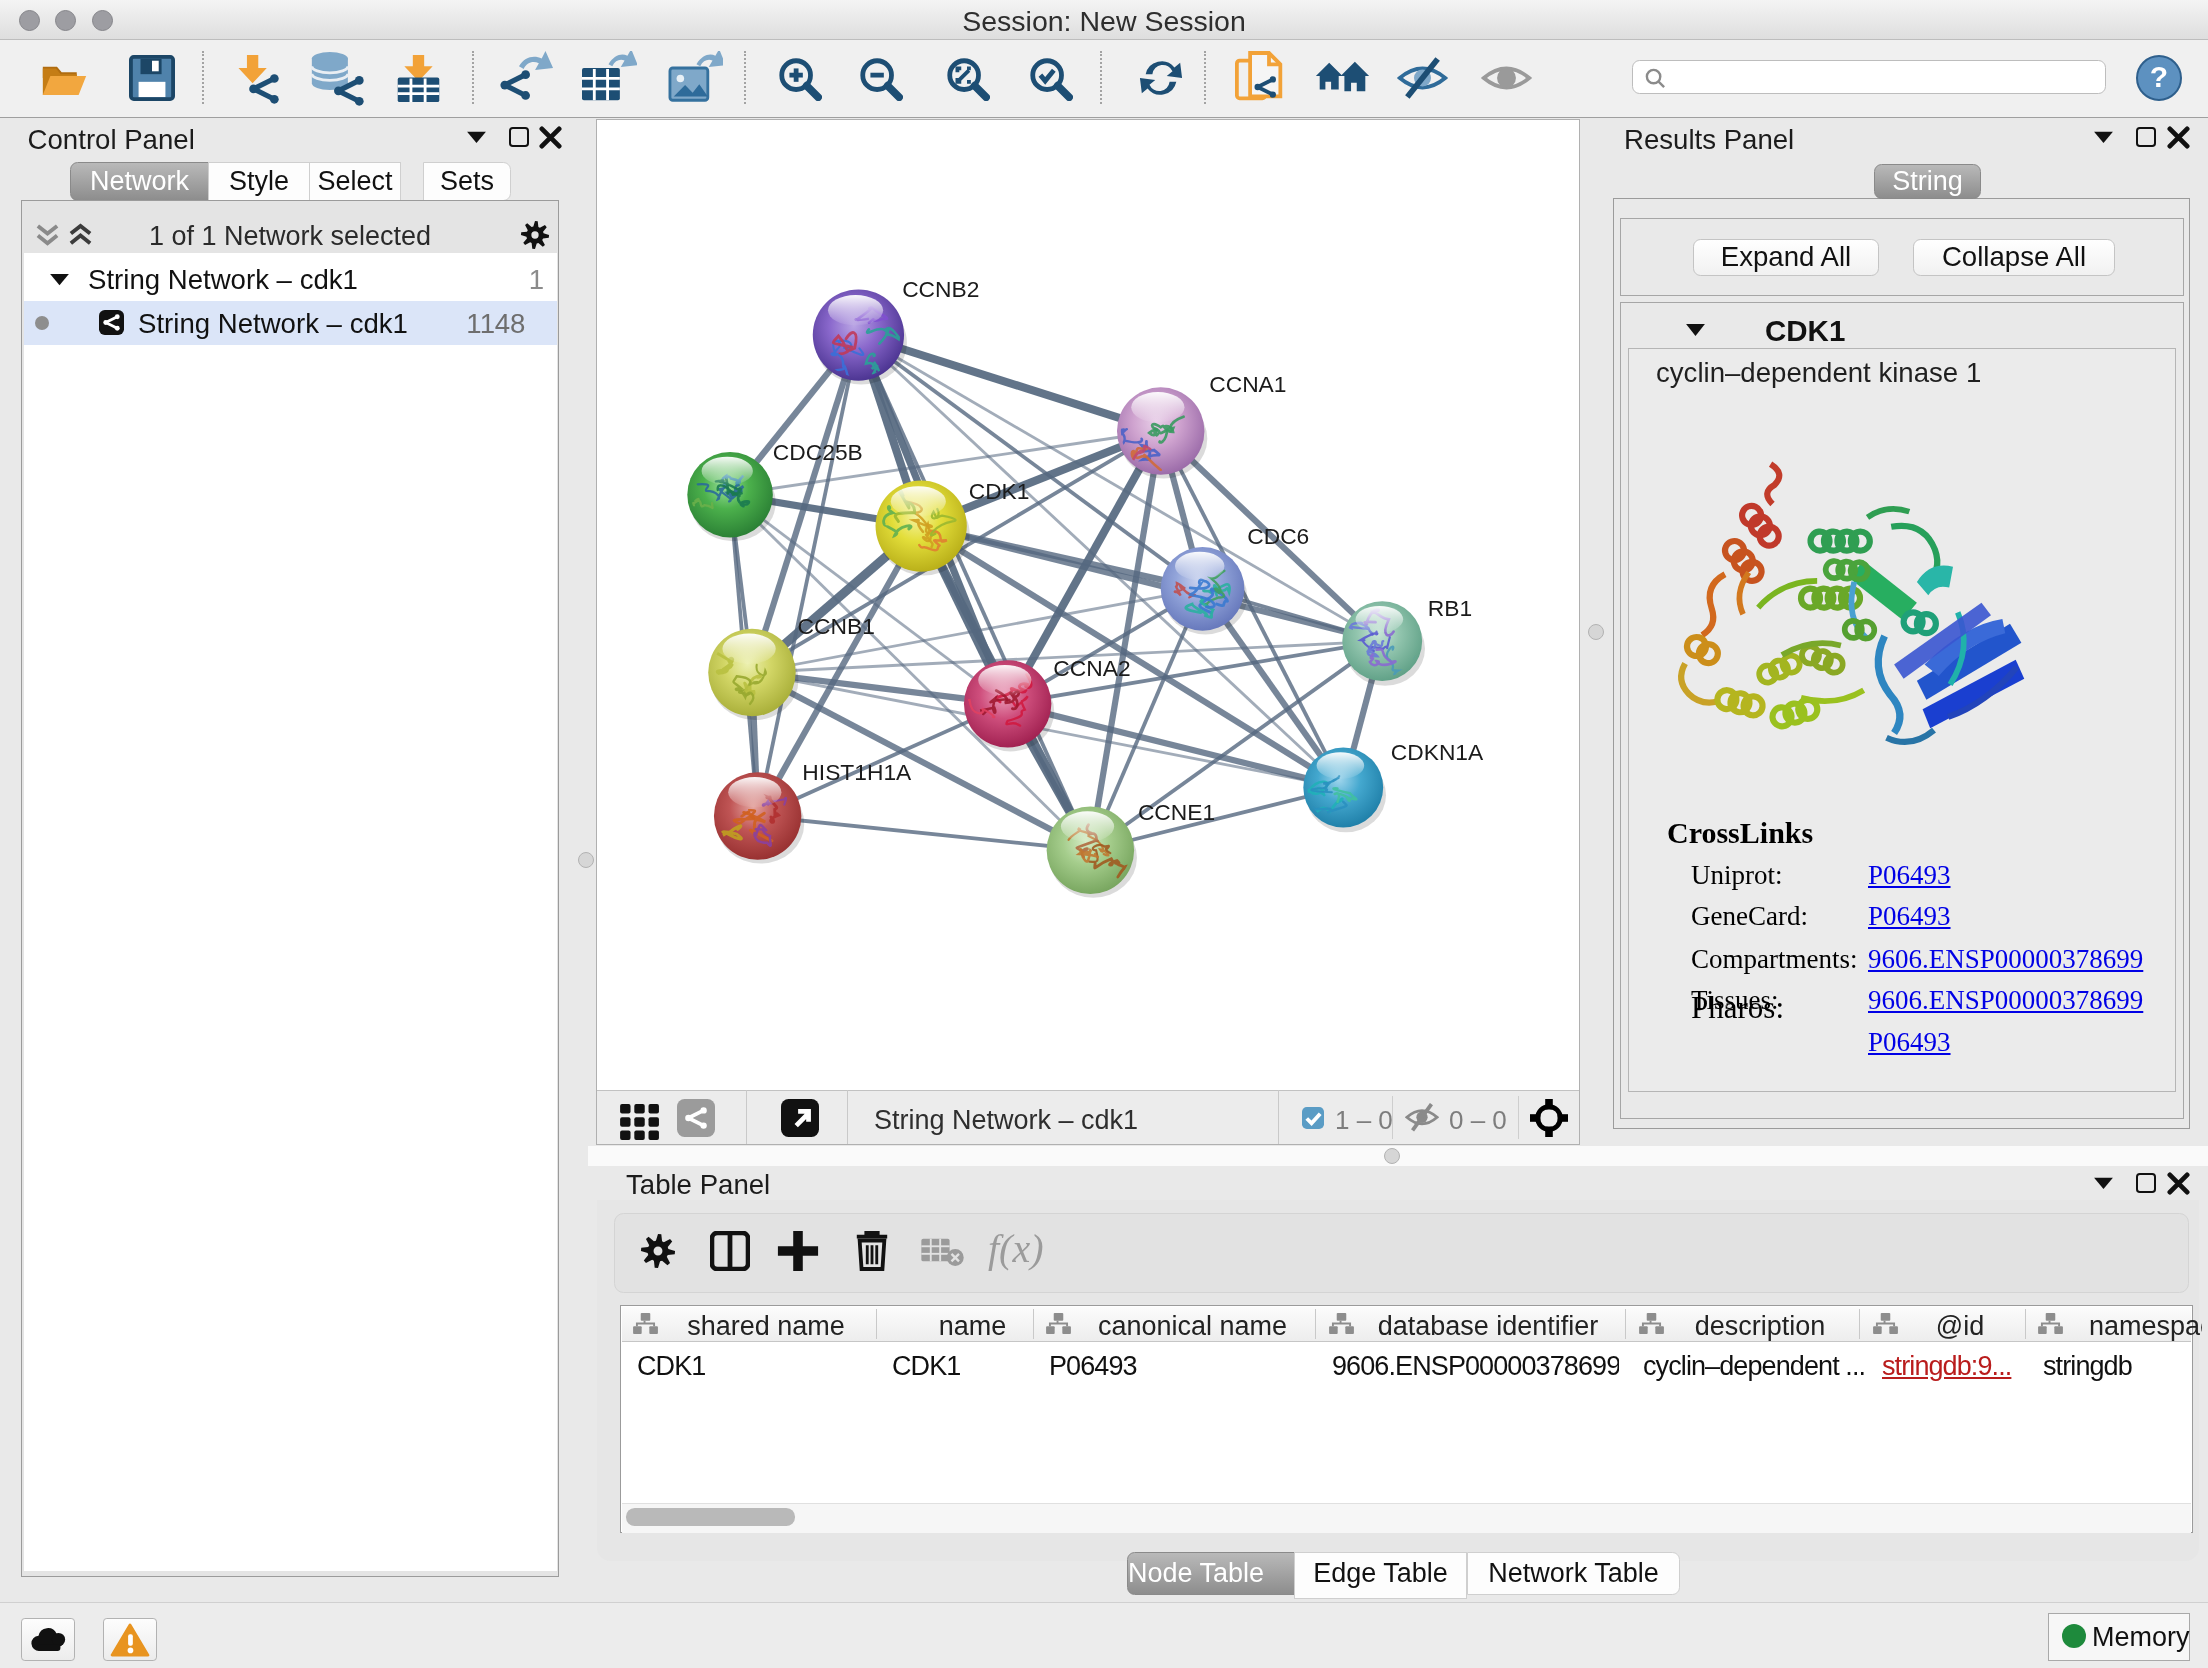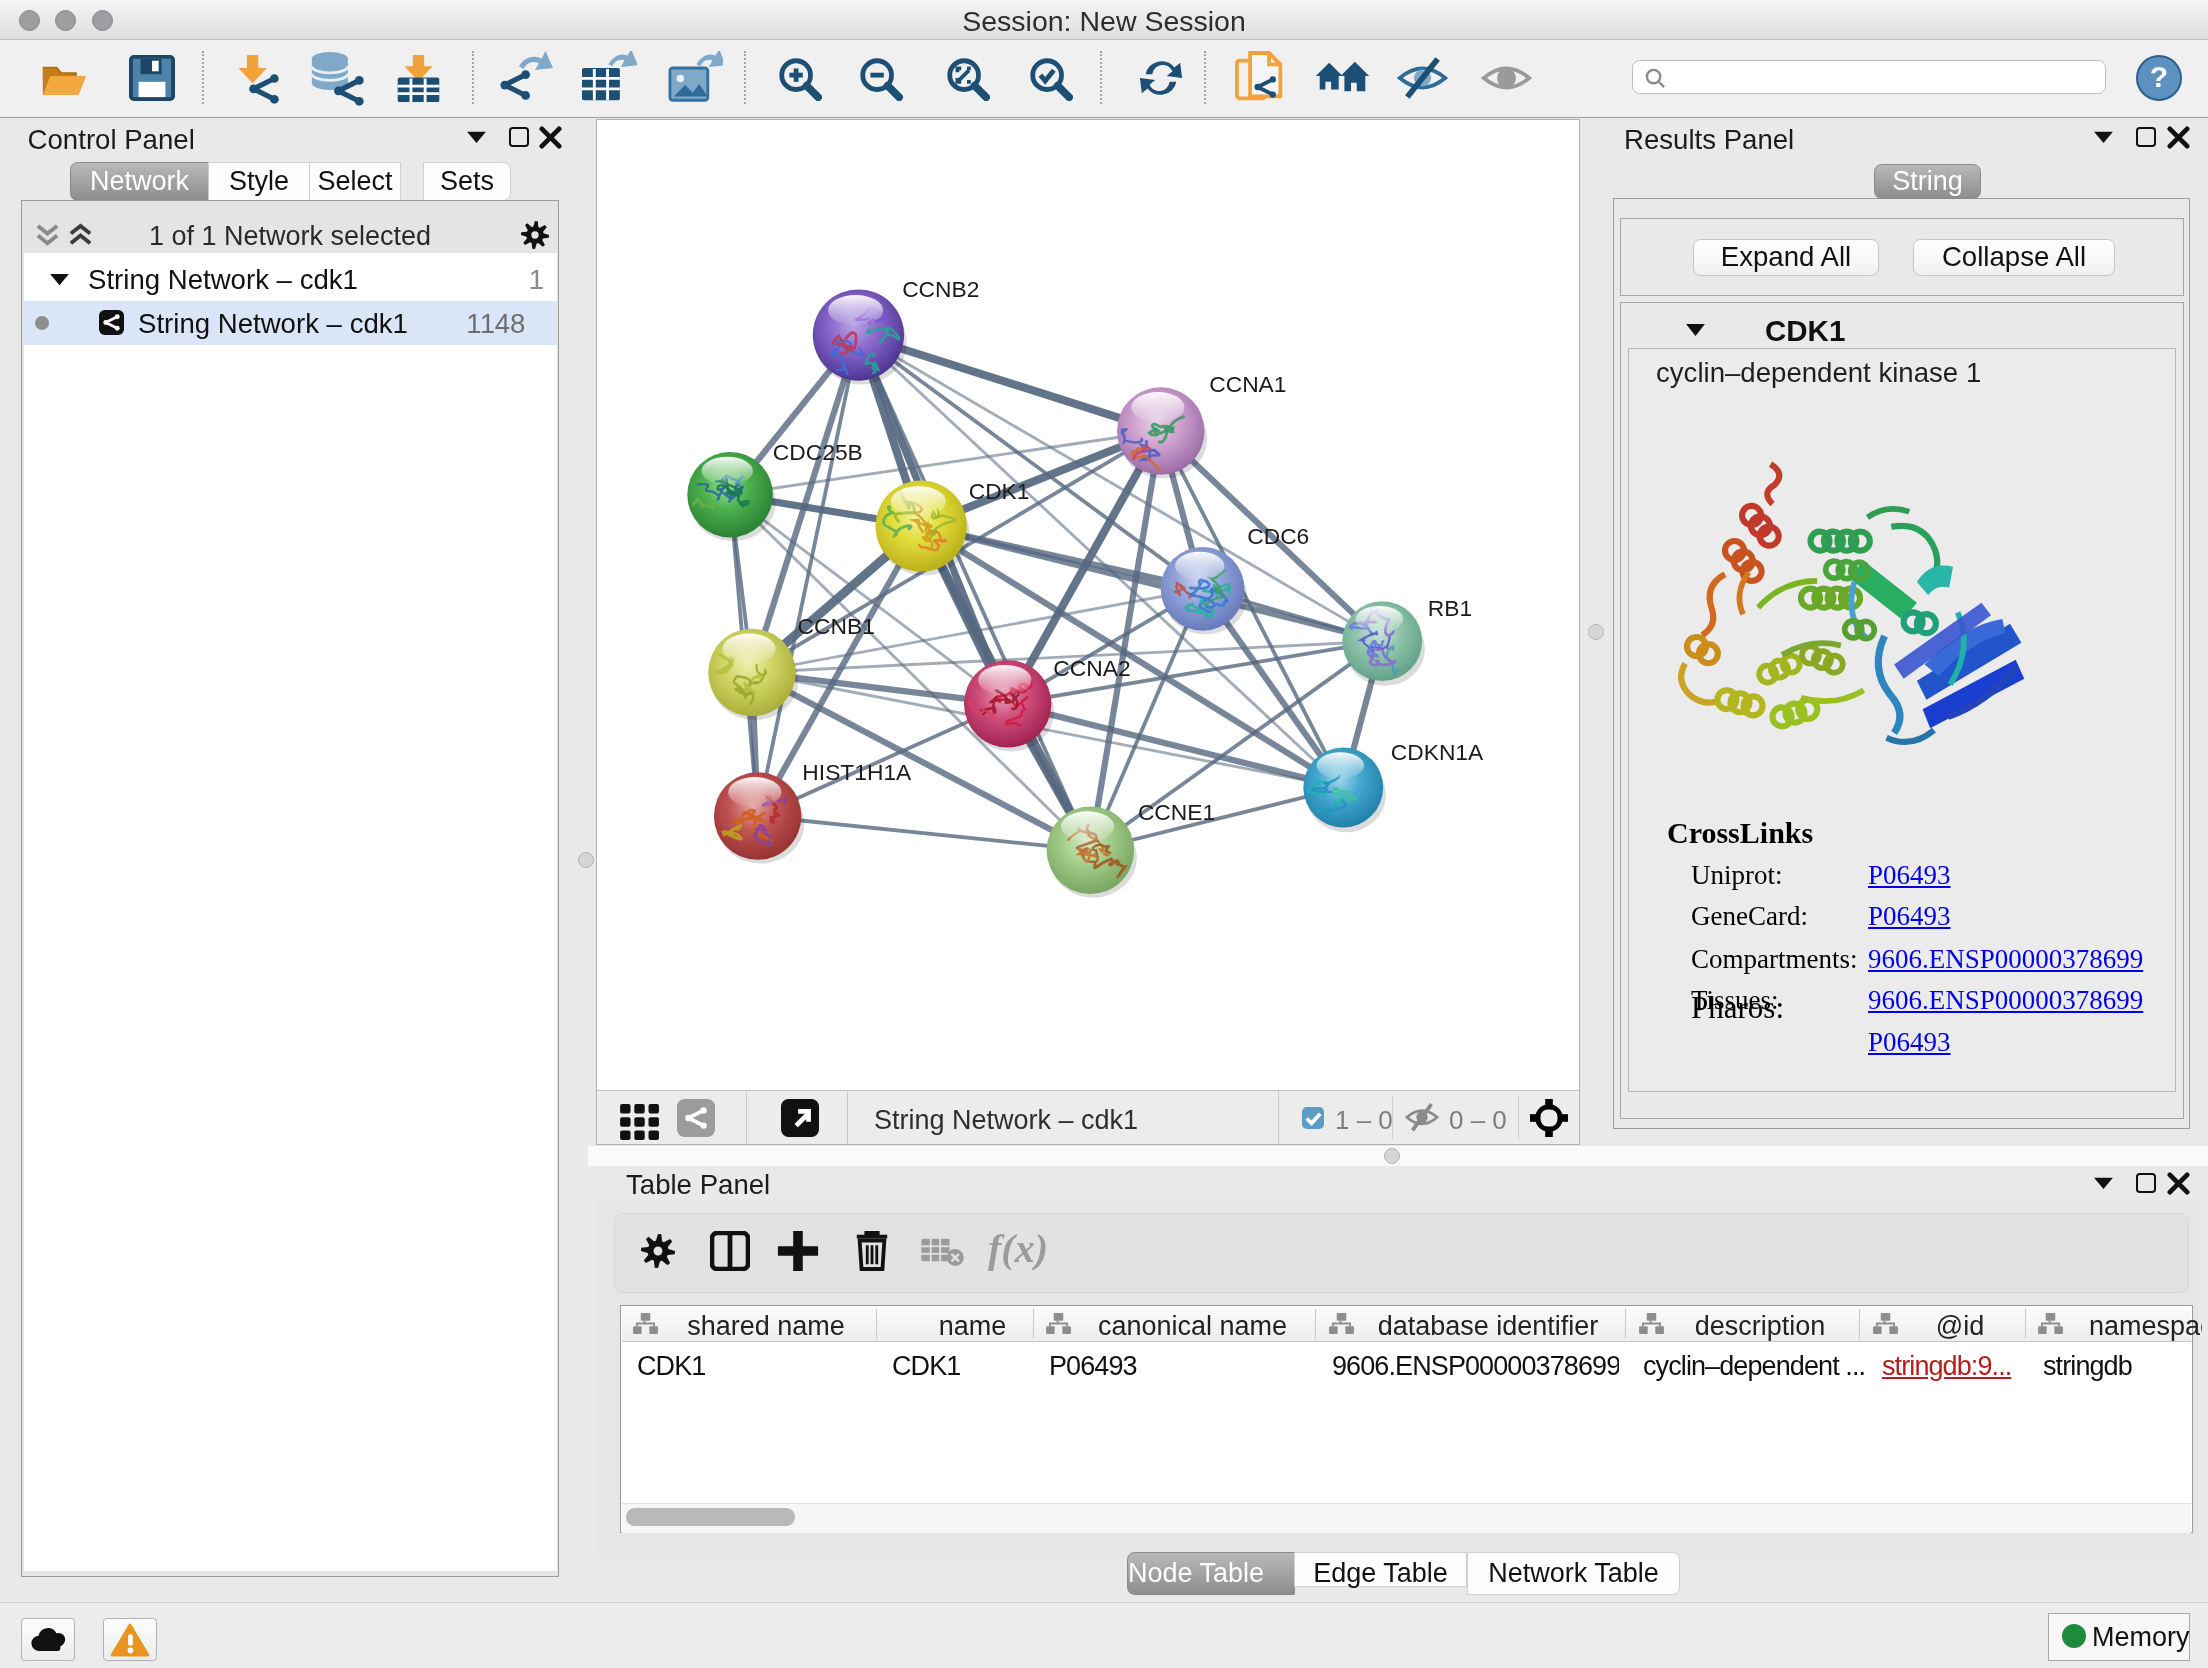--- a/index.html
+++ b/index.html
@@ -691,21 +691,21 @@
     </g>
     <g stroke="#e2e2e2" stroke-width="2">
       <line x1="0" y1="12" x2="30" y2="12"></line>
       <line x1="0" y1="20" x2="30" y2="20"></line>
       <line x1="10" y1="4" x2="10" y2="28"></line>
       <line x1="20" y1="4" x2="20" y2="28"></line>
     </g>
     <circle cx="36" cy="24" r="9" fill="#9b9b9b"></circle>
     <path d="M32 20 l8 8 M40 20 l-8 8" stroke="#e2e2e2" stroke-width="2.5"></path>
   </svg>
-<div class="abs" style="left:988px;top:1225px;font-family:'Liberation Serif',serif;font-style:italic;font-size:40px;color:#9b9b9b;font-weight:bold;">f(x)</div>
+<div class="abs" style="left:988px;top:1225px;font-family:'Liberation Serif',serif;font-style:italic;font-size:40px;color:#9b9b9b;">f(x)</div>
 <div class="abs" style="left:620px;top:1305px;width:1573px;height:228px;background:#fff;border:1.9px solid #9b9b9b;box-sizing:border-box;"></div>
 <div class="abs" style="left:622px;top:1307px;width:1569px;height:34px;background:linear-gradient(#fcfcfc,#ededed);border-bottom:1px solid #c6c6c6;"></div>
 <svg class="abs" style="left:633px;top:1313px" width="25" height="21" viewBox="0 0 26 22">
     <g fill="#8d8d8d">
       <rect x="8" y="0" width="10" height="8" rx="1"></rect>
       <rect x="0" y="14" width="9" height="8" rx="1"></rect>
       <rect x="17" y="14" width="9" height="8" rx="1"></rect>
       <path d="M12 8 v3 M4 14 v-3 h18 v3" stroke="#8d8d8d" stroke-width="2" fill="none"></path>
     </g>
   </svg>
@@ -765,21 +765,21 @@
 <div class="abs" style="left:637px;top:1351px;width:228px;overflow:hidden;white-space:nowrap;font-size:27px;letter-spacing:-0.9px;color:#111;">CDK1</div>
 <div class="abs" style="left:892px;top:1351px;width:133px;overflow:hidden;white-space:nowrap;font-size:27px;letter-spacing:-0.9px;color:#111;">CDK1</div>
 <div class="abs" style="left:1049px;top:1351px;width:257px;overflow:hidden;white-space:nowrap;font-size:27px;letter-spacing:-0.9px;color:#111;">P06493</div>
 <div class="abs" style="left:1332px;top:1351px;width:287px;overflow:hidden;white-space:nowrap;font-size:27px;letter-spacing:-0.9px;color:#111;">9606.ENSP00000378699</div>
 <div class="abs" style="left:1643px;top:1351px;width:221px;overflow:hidden;white-space:nowrap;font-size:27px;letter-spacing:-0.9px;color:#111;">cyclin–dependent ...</div>
 <div class="abs" style="left:1882px;top:1351px;width:138px;overflow:hidden;white-space:nowrap;font-size:27px;letter-spacing:-0.9px;color:#b91c1c;text-decoration:underline;">stringdb:9...</div>
 <div class="abs" style="left:2043px;top:1351px;width:143px;overflow:hidden;white-space:nowrap;font-size:27px;letter-spacing:-0.9px;color:#111;">stringdb</div>
 <div class="abs" style="left:622px;top:1503px;width:1569px;height:28.5px;background:#f6f6f6;border-top:1px solid #e0e0e0;"></div>
 <div class="abs" style="left:626px;top:1508px;width:169px;height:18px;background:#b9b9b9;border-radius:8.6px;"></div>
 <div class="abs" style="left:1127px;top:1552px;width:168px;height:43px;background:linear-gradient(#b9b9b9,#8d8d8d);color:#fff;border:1px solid #8a8a8a;box-sizing:border-box;border-radius:7.6px 0 0 7.6px;font-size:27px;text-align:left;line-height:41px;">Node Table</div>
-<div class="abs" style="left:1294px;top:1552px;width:173px;height:35px;background:#fdfdfd;color:#111;border:1px solid #cfcfcf;box-sizing:border-box;border-radius:0;font-size:27px;text-align:center;line-height:41px;">Edge Table</div>
+<div class="abs" style="left:1294px;top:1552px;width:173px;height:47px;background:#fdfdfd;color:#111;border:1px solid #cfcfcf;box-sizing:border-box;border-radius:0;font-size:27px;text-align:center;line-height:41px;">Edge Table</div>
 <div class="abs" style="left:1467px;top:1552px;width:213px;height:43px;background:#fdfdfd;color:#111;border:1px solid #cfcfcf;box-sizing:border-box;border-radius:0 7.6px 7.6px 0;font-size:27px;text-align:center;line-height:41px;">Network Table</div>
 <div class="abs" style="left:0;top:1602px;width:2208px;height:67px;background:#ececec;border-top:1.9px solid #d0d0d0;box-sizing:border-box;"></div>
 <div class="abs" style="left:21px;top:1618px;width:54px;height:43px;background:linear-gradient(#fdfdfd,#ececec);border:1.9px solid #b2b2b2;border-radius:3.8px;box-sizing:border-box;"></div>
 <svg class="abs" style="left:29.5px;top:1628px" width="38" height="25" viewBox="0 0 40 26">
     <path d="M10 24 a8 8 0 0 1 -1 -16 a10 10 0 0 1 19 -2 a7 7 0 0 1 4 13 z" fill="#111"></path>
     <circle cx="30" cy="12" r="7" fill="#111"></circle>
     <rect x="8" y="17" width="24" height="7" rx="3" fill="#111"></rect>
   </svg>
 <div class="abs" style="left:103px;top:1618px;width:54px;height:43px;background:linear-gradient(#fdfdfd,#ececec);border:1.9px solid #b2b2b2;border-radius:3.8px;box-sizing:border-box;"></div>
 <svg class="abs" style="left:110px;top:1623px" width="40" height="34" viewBox="0 0 42 36">

